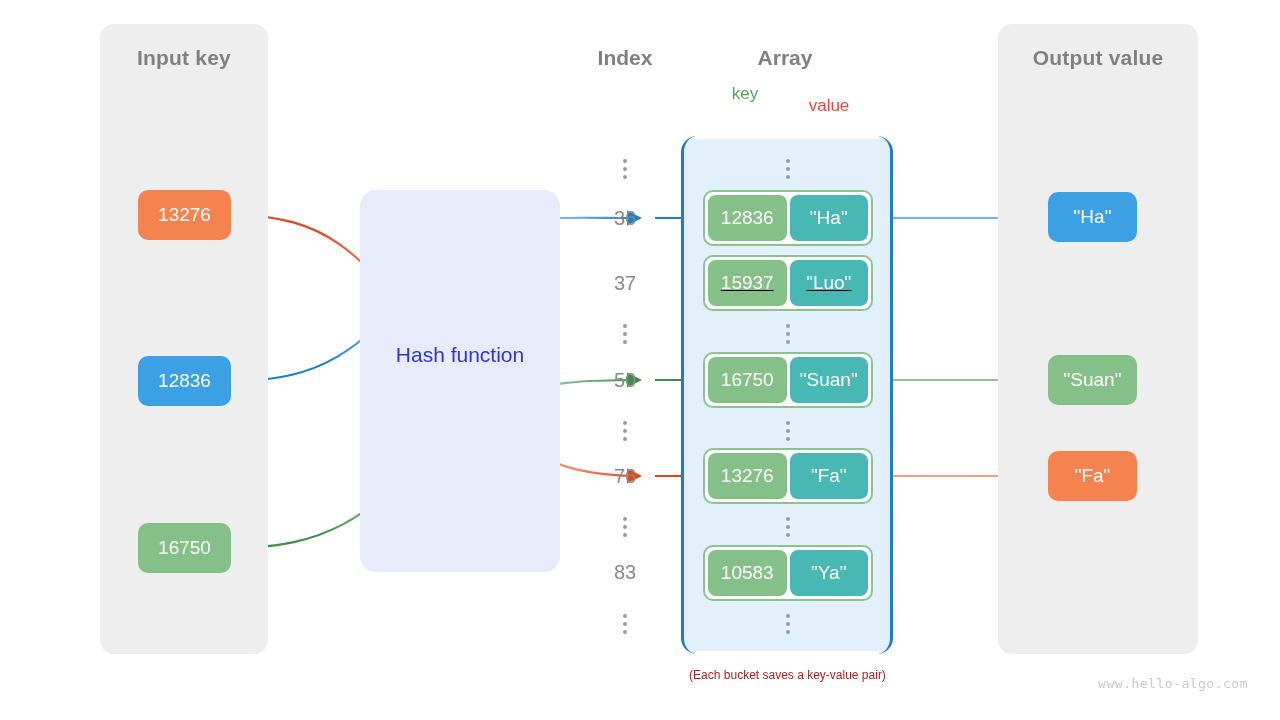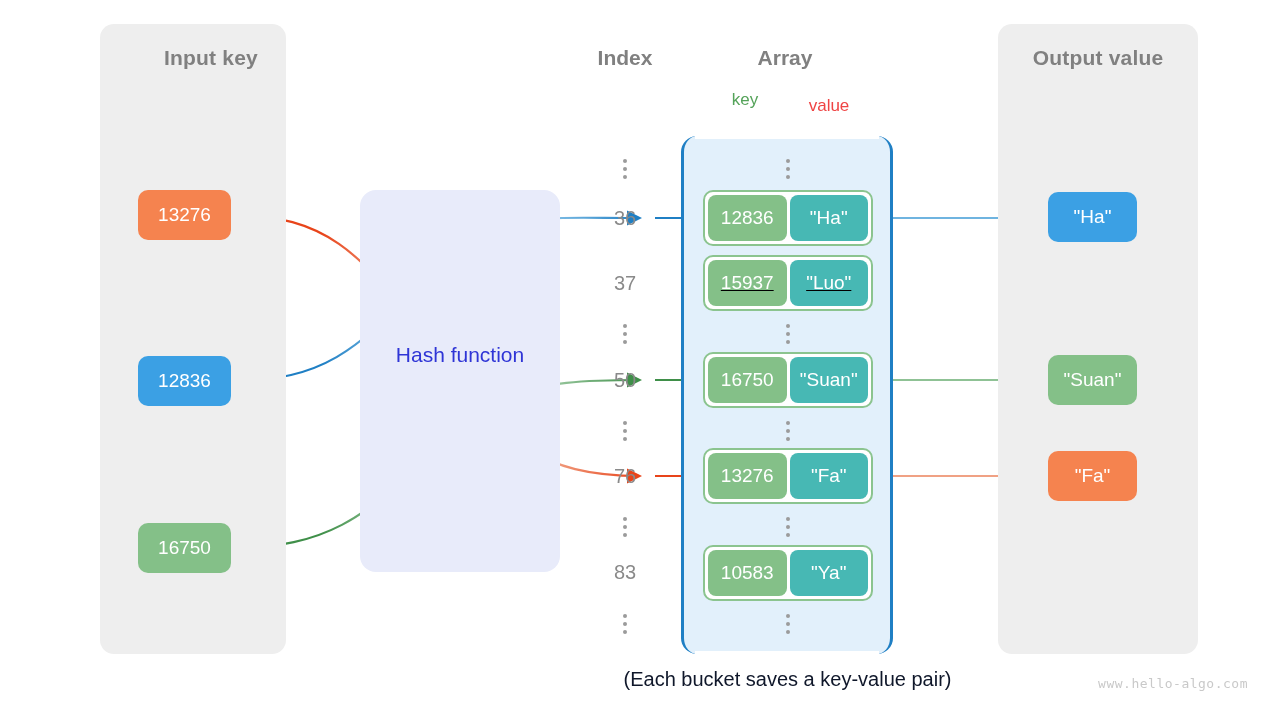--- a/index.html
+++ b/index.html
@@ -11,21 +11,21 @@
     position:relative;
   }
   .stage{position:absolute;left:0;top:0;width:1280px;height:720px;}
 
   
   .panel{
     position:absolute;
     background:#eeeeee;
     border-radius:14px;
   }
-  #panel-input{left:100px;top:24px;width:168px;height:630px;padding-left:18px;}
+  #panel-input{left:100px;top:24px;width:168px;height:630px;}
   #panel-output{left:998px;top:24px;width:200px;height:630px;}
 
   .panel-title{
     position:absolute;
     width:100%;
     text-align:center;
     top:22px;
     font-size:21px;
     font-weight:bold;
     color:#808080;
@@ -43,21 +43,21 @@
   }
   #head-index{left:575px;top:46px;width:100px;}
   #head-array{left:735px;top:46px;width:100px;}
 
   .sub-head{
     position:absolute;
     font-size:17px;
     text-align:center;
     white-space:nowrap;
   }
-  #sub-key{left:703px;top:90px;width:84px;color:#55a35a;}
+  #sub-key{left:703px;top:84px;width:84px;color:#55a35a;}
   #sub-value{left:787px;top:96px;width:84px;color:#ef4444;}
 
   
   #hash-box{
     position:absolute;
     left:360px;top:190px;width:200px;height:382px;
     background:#e8ebfa;
     border-radius:16px;
   }
   #hash-label{
@@ -135,21 +135,21 @@
   #in-0{left:138px;top:190px;width:93px;}
   #in-1{left:138px;top:356px;width:93px;}
   #in-2{left:138px;top:523px;width:93px;}
   #out-0{left:1048px;top:192px;width:89px;}
   #out-1{left:1048px;top:355px;width:89px;}
   #out-2{left:1048px;top:451px;width:89px;}
 
   
   #caption{
     position:absolute;left:480px;top:668px;width:615px;
-    text-align:center;font-size:20px;color:#0f172a;white-space:nowrap;
+    text-align:center;font-size:12px;color:#b91c1c;white-space:nowrap;
   }
   #watermark{
     position:absolute;right:32px;top:676px;
     font-family:"DejaVu Sans Mono", monospace;
     font-size:13px;color:#c9c9c9;letter-spacing:.5px;
   }
 
   svg.wires{position:absolute;left:0;top:0;width:1280px;height:720px;
             pointer-events:none;}
 </style>

